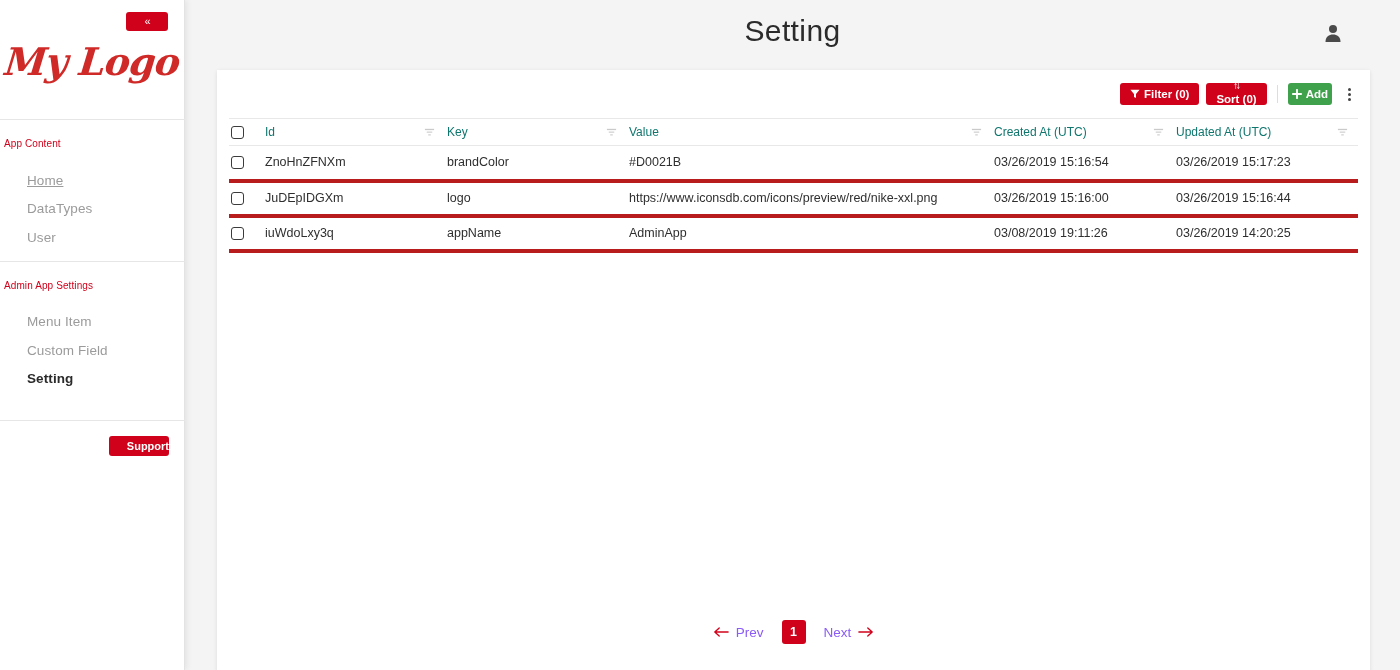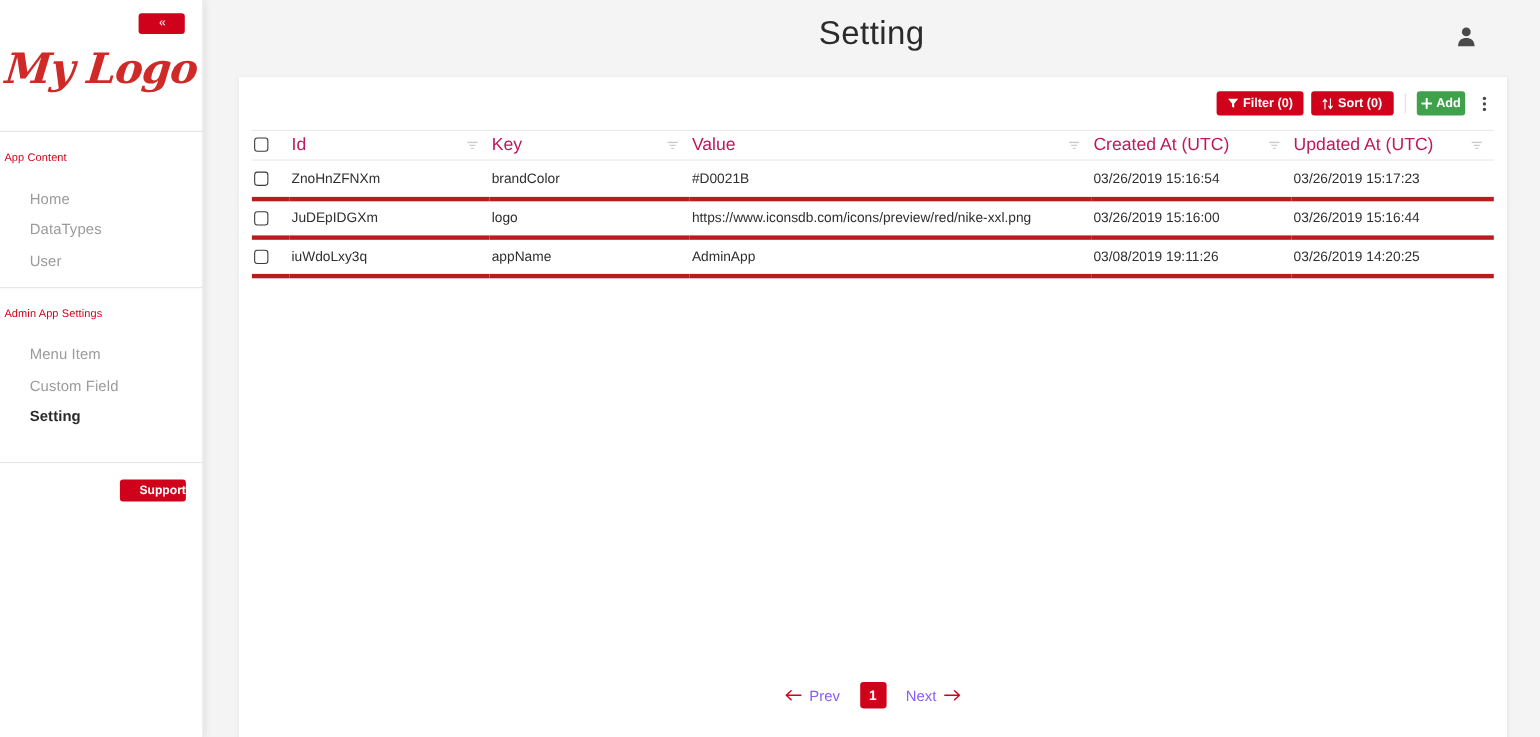--- a/index.html
+++ b/index.html
@@ -177,23 +177,23 @@
     position: absolute;
     left: 12px; top: 48px;
     width: 1129px;
     border-collapse: collapse;
     table-layout: fixed;
   }
   thead th {
     border-bottom: 1px solid #e8e8e8;
     border-top: 1px solid #e8e8e8;
     height: 27px;
-    font-size: 16px;
+    font-size: 12px;
     font-weight: normal;
-    color: #be185d;
+    color: #0f766e;
     text-align: left;
     padding: 0 0 0 2px;
     vertical-align: middle;
   }
   tbody td {
     border-bottom: 4px solid #b91c1c;
     height: 35px;
     font-size: 12.5px;
     color: #2f2f2f;
     text-align: left;
@@ -272,21 +272,21 @@
   </button>
 
   <div id="logo-wrap">
     <span id="logo-text">My Logo</span>
   </div>
 
   <div class="sb-divider" style="top:119px;"></div>
 
   <div class="sb-section-title" style="top:138px;">App Content</div>
 
-  <div class="sb-item" style="top:173px;">Home</div>
+  <div class="sb-item" style="top:173px;text-decoration:underline;">Home</div>
   <div class="sb-item" style="top:201px;">DataTypes</div>
   <div class="sb-item" style="top:230px;">User</div>
 
   <div class="sb-divider" style="top:261px;"></div>
 
   <div class="sb-section-title" style="top:280px;">Admin App Settings</div>
 
   <div class="sb-item" style="top:314px;">Menu Item</div>
   <div class="sb-item" style="top:343px;">Custom Field</div>
   <div class="sb-item active" style="top:371px;">Setting</div>
@@ -309,21 +309,21 @@
 
   <div id="toolbar">
 
     <button class="tb-btn red">
       <svg width="10" height="10" viewBox="0 0 12 12">
         <path d="M0.5 1 H11.5 L7.2 6 V10.8 L4.8 9.6 V6 Z" fill="#ffffff"></path>
       </svg>
       <span>Filter (0)</span>
     </button>
 
-    <button class="tb-btn red" style="margin-left:7px;">
+    <button class="tb-btn red" style="margin-left:7px;flex-direction:column;">
       <svg width="10" height="11" viewBox="0 0 12 13">
         <path d="M3 12 V1.5 M3 1.5 L1 4 M3 1.5 L5 4" stroke="#fff" stroke-width="1.3" fill="none" stroke-linecap="round"></path>
         <path d="M9 1 V11.5 M9 11.5 L7 9 M9 11.5 L11 9" stroke="#fff" stroke-width="1.3" fill="none" stroke-linecap="round"></path>
       </svg>
       <span>Sort (0)</span>
     </button>
 
     <div class="tb-sep"></div>
 
     <button class="tb-btn green" style="padding:0 4px;">

